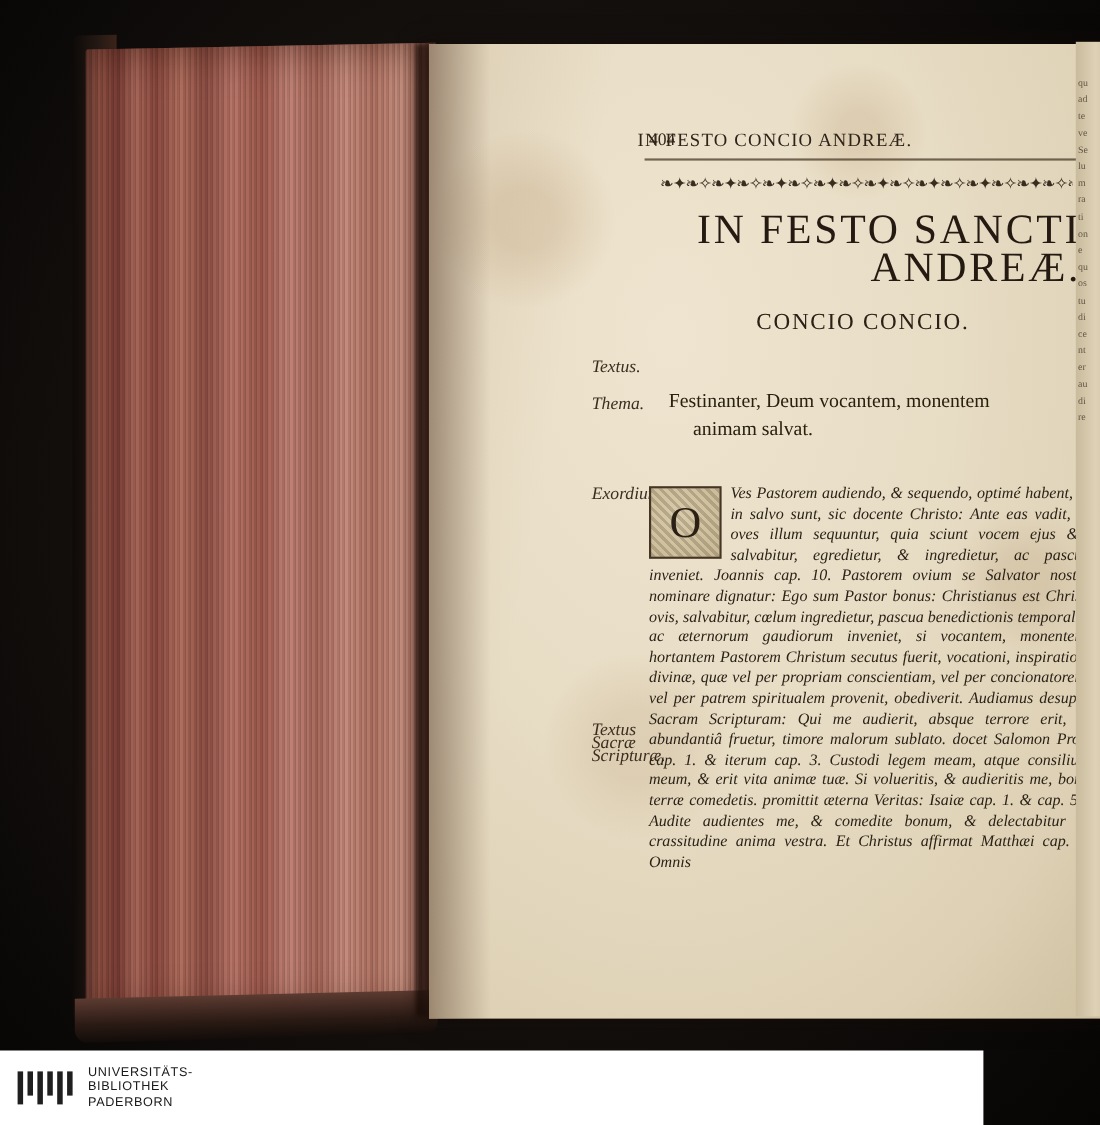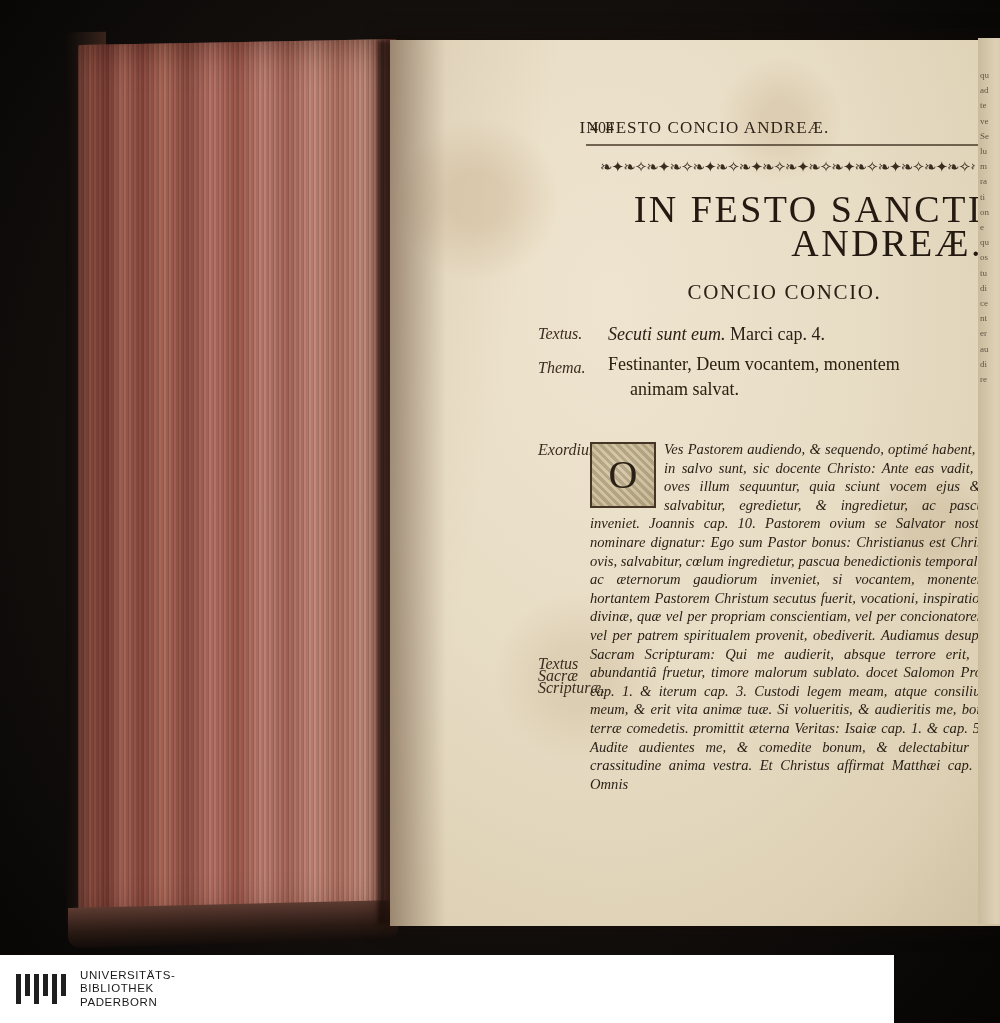--- a/index.html
+++ b/index.html
@@ -385,24 +385,20 @@
           <span>ANDREÆ.</span>
         </div>
 
         <div class="subtitle">CONCIO CONCIO.</div>
 
         <div class="marginal m-textus">Textus.</div>
         <div class="marginal m-thema">Thema.</div>
         <div class="marginal m-exordium">Exordium.</div>
         <div class="marginal m-textus2">Textus Sacræ Scripturæ.</div>
 
-        <div class="line-textus">
-          <span>Secuti sunt eum.</span>
-          <span class="roman">Marci cap. 4.</span>
-        </div>
 
         <div class="thema">
           <span>Festinanter, Deum vocantem, monentem</span>
           <span class="ind">animam salvat.</span>
         </div>
 
         <div class="body">
           <span class="dropcap">O</span>
           <p>Ves Pastorem audiendo, &amp; sequendo, optimé habent, &amp; in salvo sunt, sic docente Christo: Ante eas vadit, &amp; oves illum sequuntur, quia sciunt vocem ejus &amp;c. salvabitur, egredietur, &amp; ingredietur, ac pascua inveniet. Joannis cap. 10. Pastorem ovium se Salvator noster nominare dignatur: Ego sum Pastor bonus: Christianus est Christi ovis, salvabitur, cœlum ingredietur, pascua benedictionis temporalis, ac æternorum gaudiorum inveniet, si vocantem, monentem, hortantem Pastorem Christum secutus fuerit, vocationi, inspirationi divinæ, quæ vel per propriam conscientiam, vel per concionatorem, vel per patrem spiritualem provenit, obediverit. Audiamus desuper Sacram Scripturam: Qui me audierit, absque terrore erit, &amp; abundantiâ fruetur, timore malorum sublato. docet Salomon Prov. cap. 1. &amp; iterum cap. 3. Custodi legem meam, atque consilium meum, &amp; erit vita animæ tuæ. Si volueritis, &amp; audieritis me, bona terræ comedetis. promittit æterna Veritas: Isaiæ cap. 1. &amp; cap. 55. Audite audientes me, &amp; comedite bonum, &amp; delectabitur in crassitudine anima vestra. Et Christus affirmat Matthæi cap. 7. Omnis</p>
         </div>

